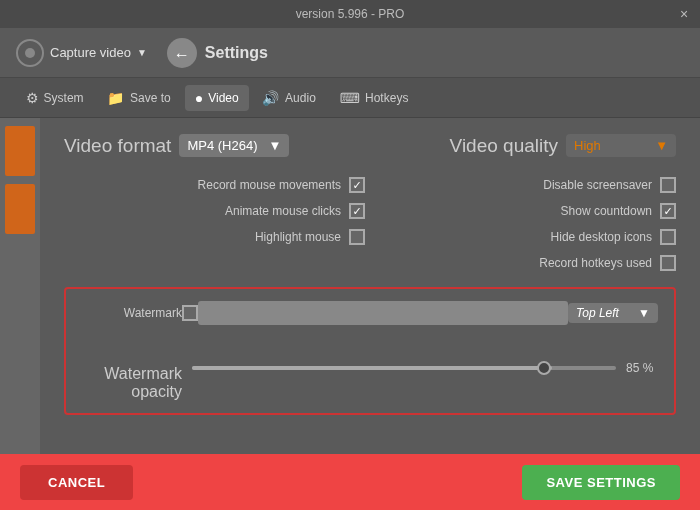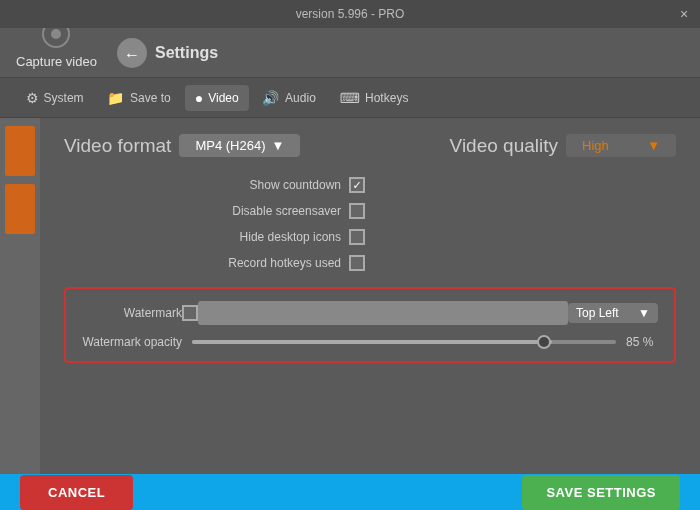--- a/index.html
+++ b/index.html
@@ -80,21 +80,20 @@
 
     .capture-btn {
       display: flex;
       align-items: center;
       gap: 6px;
       background: transparent;
       border: none;
       color: #e0e0e0;
       cursor: pointer;
       font-size: 13px;
-      flex-direction: column;
     }
     .capture-circle {
       width: 28px;
       height: 28px;
       border-radius: 50%;
       border: 2px solid #888;
       display: flex;
       align-items: center;
       justify-content: center;
     }
@@ -151,21 +150,21 @@
       gap: 8px;
     }
     .format-label {
       color: #ccc;
       font-size: 19px;
     }
     .dropdown {
       background: #777;
       border: none;
       border-radius: 4px;
-      padding: 4px 16px;
+      padding: 4px 8px;
       color: #fff;
       cursor: pointer;
       display: flex;
       align-items: center;
       gap: 6px;
       font-size: 13px;
       min-width: 110px;
       justify-content: space-between;
     }
     .dropdown.quality {
@@ -242,31 +241,33 @@
       border-radius: 4px;
       padding: 3px 8px;
       color: #fff;
       cursor: pointer;
       display: flex;
       align-items: center;
       gap: 4px;
       font-size: 12px;
       min-width: 90px;
       justify-content: space-between;
+      font-style: italic;
     }
     .opacity-row {
       display: flex;
       align-items: center;
       gap: 10px;
     }
     .opacity-label {
       color: #ccc;
-      font-size: 12px;
+      font-size: 16px;
       width: 100px;
       text-align: right;
+      margin-top: 30px;
     }
     .slider-track {
       flex: 1;
       height: 4px;
       background: #888;
       border-radius: 2px;
       position: relative;
     }
     .slider-fill {
       height: 4px;
@@ -285,22 +286,22 @@
       left: 83%;
       transform: translateX(-50%);
     }
     .opacity-value {
       color: #ccc;
       font-size: 12px;
       width: 32px;
     }
 
     .footer {
-      height: 36px;
-      background: #0ea5e9;
+      height: 56px;
+      background: #ef4444;
       display: flex;
       align-items: center;
       justify-content: space-between;
       padding: 0 20px;
       flex-shrink: 0;
     }
     .cancel-btn {
       background: #cc3333;
       color: white;
       border: none;
@@ -420,29 +421,43 @@
           <span class="format-label">Video quality</span>
           <div class="dropdown quality">
             <span>High</span>
             <span>▼</span>
           </div>
         </div>
       </div>
 
       <div style="display:grid; grid-template-columns:1fr 1fr; gap:10px 10px; margin-bottom:16px;">
 
-
         <div style="display:flex; flex-direction:column; gap:10px;">
+          <div class="option-row">
+            <span class="option-label">Record mouse movements</span>
+            <div class="checkbox checked"></div>
+          </div>
+          <div class="option-row">
+            <span class="option-label">Animate mouse clicks</span>
+            <div class="checkbox checked"></div>
+          </div>
+          <div class="option-row">
+            <span class="option-label">Highlight mouse</span>
+            <div class="checkbox"></div>
+          </div>
+        </div>
+
+        <div style="display:flex; flex-direction:column; gap:10px;">
+          <div class="option-row">
+            <span class="option-label">Disable screensaver</span>
+            <div class="checkbox"></div>
+          </div>
           <div class="option-row">
             <span class="option-label">Show countdown</span>
             <div class="checkbox checked"></div>
-          </div>
-          <div class="option-row">
-            <span class="option-label">Disable screensaver</span>
-            <div class="checkbox"></div>
           </div>
           <div class="option-row">
             <span class="option-label">Hide desktop icons</span>
             <div class="checkbox"></div>
           </div>
           <div class="option-row">
             <span class="option-label">Record hotkeys used</span>
             <div class="checkbox"></div>
           </div>
         </div>

